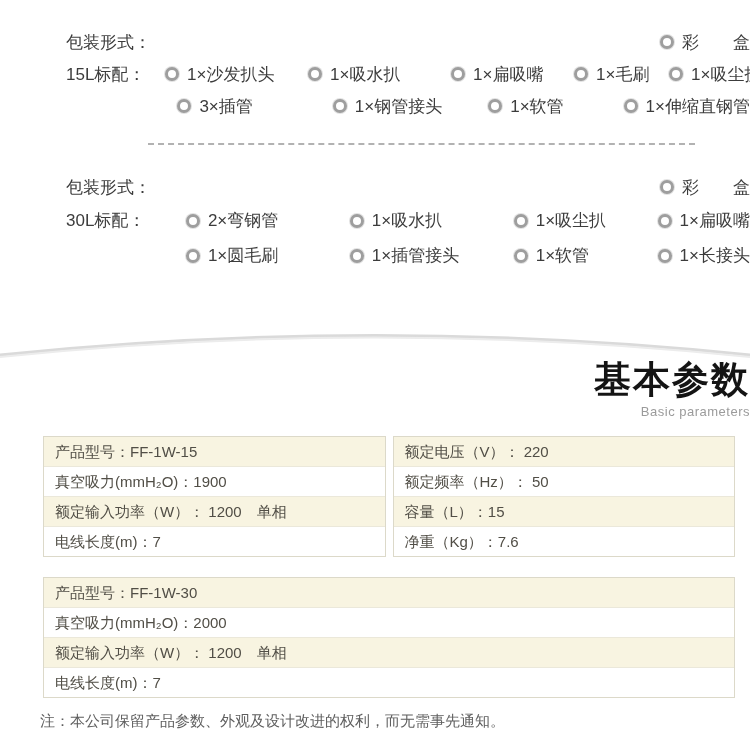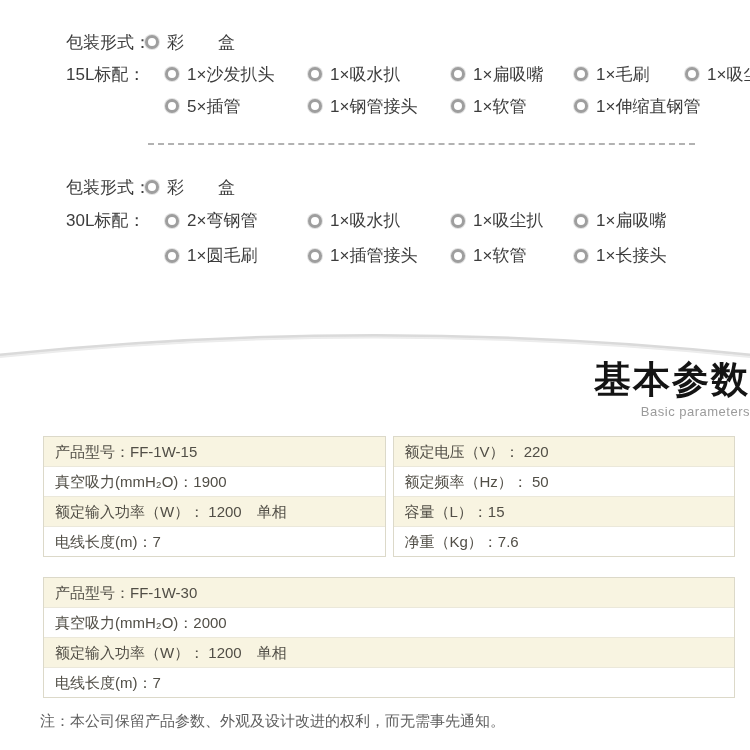--- a/index.html
+++ b/index.html
@@ -3,27 +3,27 @@
 <meta charset="utf-8">
 <style>
   html,body{margin:0;padding:0;}
   body{
     width:750px;height:750px;background:#ffffff;overflow:hidden;
     font-family:"Liberation Sans","DejaVu Sans",sans-serif;
     -webkit-font-smoothing:antialiased;
   }
   
   .top-wrap{padding:26px 0 0 66px;font-size:17px;color:#3c3c3c;}
-  .spec-row{display:flex;align-items:center;height:32px;}
+  .spec-row{display:flex;align-items:center;height:32px;justify-content:space-between;}
   .spec-row.tall{height:35px;}
   .spec-label{width:79px;flex-shrink:0;white-space:nowrap;}
   .spec-item{display:flex;align-items:center;flex-shrink:0;white-space:nowrap;}
   .spec-item .txt{margin-left:8px;}
   .iw1{width:123px;margin-left:20px;}
-  .iw2{width:111px;}
+  .iw2{width:95px;}
   .ring{
     box-sizing:border-box;width:14px;height:14px;flex-shrink:0;
     border:3px solid #9e9e9e;border-radius:50%;background:#fff;
     box-shadow:0 0 0 1px #e2e2e2;
   }
   .dashline{
     border:none;border-top:2px dashed #b2b2b2;
     width:547px;margin:21px 0 26px 82px;height:0;
   }
   
@@ -82,21 +82,21 @@
     <span class="spec-item">
       <span class="ring"></span>
       <span class="txt">1×吸尘扒</span>
     </span>
   </div>
 
   <div class="spec-row">
     <span class="spec-label"></span>
     <span class="spec-item iw1">
       <span class="ring"></span>
-      <span class="txt">5×插管</span>
+      <span class="txt">3×插管</span>
     </span>
     <span class="spec-item iw1">
       <span class="ring"></span>
       <span class="txt">1×钢管接头</span>
     </span>
     <span class="spec-item iw1">
       <span class="ring"></span>
       <span class="txt">1×软管</span>
     </span>
     <span class="spec-item">

